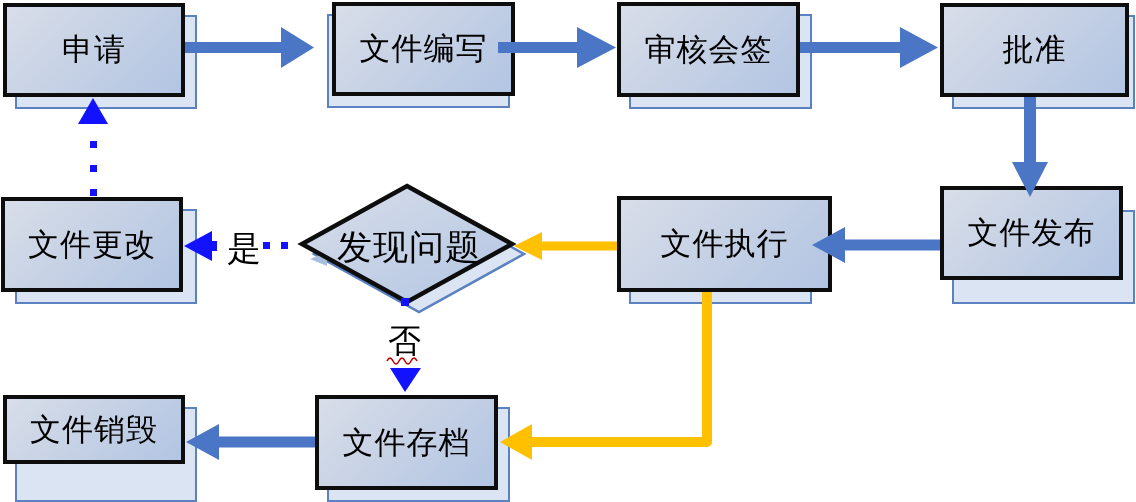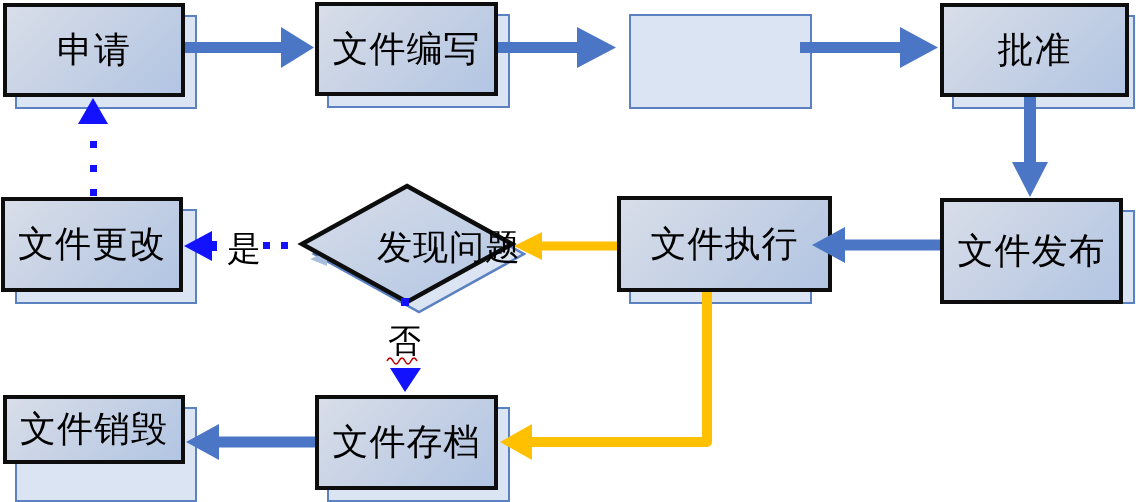--- a/index.html
+++ b/index.html
@@ -4,67 +4,70 @@
 <style>
   html,body{margin:0;padding:0;background:#ffffff;}
   #canvas{
     position:relative;width:1136px;height:502px;background:#ffffff;
     overflow:hidden;font-family:"DejaVu Serif","Liberation Serif",serif;
   }
   .box{
     position:absolute;box-sizing:border-box;border:4px solid #0d0d0d;
     background:linear-gradient(135deg,#d8dee9 0%,#c7d2e5 45%,#b2c5e3 100%);
     display:flex;align-items:center;justify-content:center;
-    font-size:36px;color:#000;white-space:nowrap;letter-spacing:1px;z-index:2;text-align:center;
+    font-size:31px;color:#000;white-space:nowrap;letter-spacing:1px;z-index:2;text-align:center;
   }
   .box-shadow{
     position:absolute;box-sizing:border-box;border:2px solid #5c81c1;
     background:#dbe4f2;z-index:1;
   }
   .svg-layer{position:absolute;left:0;top:0;z-index:3;pointer-events:none;}
   .edge-label{
     position:absolute;z-index:4;color:#000;white-space:nowrap;
     font-family:"DejaVu Serif","Liberation Serif",serif;
   }
   .diamond-label{
     position:absolute;z-index:4;color:#000;white-space:nowrap;
-    font-size:35px;letter-spacing:1px;margin-left:40px;
+    font-size:35px;letter-spacing:1px;
   }
 </style>
 </head>
 <body>
 
 <div id="canvas">
 
   <div class="box-shadow" style="left:15px;top:15px;width:182px;height:94px"></div>
   <div class="box-shadow" style="left:327px;top:14px;width:183px;height:94px"></div>
   <div class="box-shadow" style="left:629px;top:14px;width:183px;height:95px"></div>
   <div class="box-shadow" style="left:952px;top:15px;width:183px;height:94px"></div>
   <div class="box-shadow" style="left:15px;top:209px;width:182px;height:95px"></div>
   <div class="box-shadow" style="left:629px;top:208px;width:183px;height:96px"></div>
   <div class="box-shadow" style="left:952px;top:210px;width:183px;height:94px"></div>
   <div class="box-shadow" style="left:15px;top:407px;width:182px;height:95px"></div>
   <div class="box-shadow" style="left:327px;top:407px;width:183px;height:95px"></div>
 
   <div class="box" style="left:3px;top:3px;width:182px;height:94px">
     <span>申请</span>
   </div>
-  <div class="box" style="left:315px;top:2px;width:183px;height:94px">
+  <div class="box" style="left:332px;top:2px;width:183px;height:94px">
     <span>文件编写</span>
+  </div>
+  <div class="box" style="left:617px;top:2px;width:183px;height:95px">
+    <span>审核会签</span>
   </div>
   <div class="box" style="left:940px;top:3px;width:189px;height:94px">
     <span>批准</span>
   </div>
   <div class="box" style="left:1px;top:197px;width:182px;height:95px">
     <span>文件更改</span>
   </div>
   <div class="box" style="left:617px;top:196px;width:215px;height:96px">
     <span>文件执行</span>
   </div>
-  <div class="box" style="left:940px;top:198px;width:183px;height:106px">
+  <div class="box" style="left:940px;top:186px;width:183px;height:94px">
     <span>文件发布</span>
   </div>
   <div class="box" style="left:3px;top:395px;width:182px;height:69px">
     <span>文件销毁</span>
   </div>
   <div class="box" style="left:315px;top:395px;width:183px;height:95px">
     <span>文件存档</span>
   </div>
 
   <svg class="svg-layer" width="1136" height="502" viewBox="0 0 1136 502">

